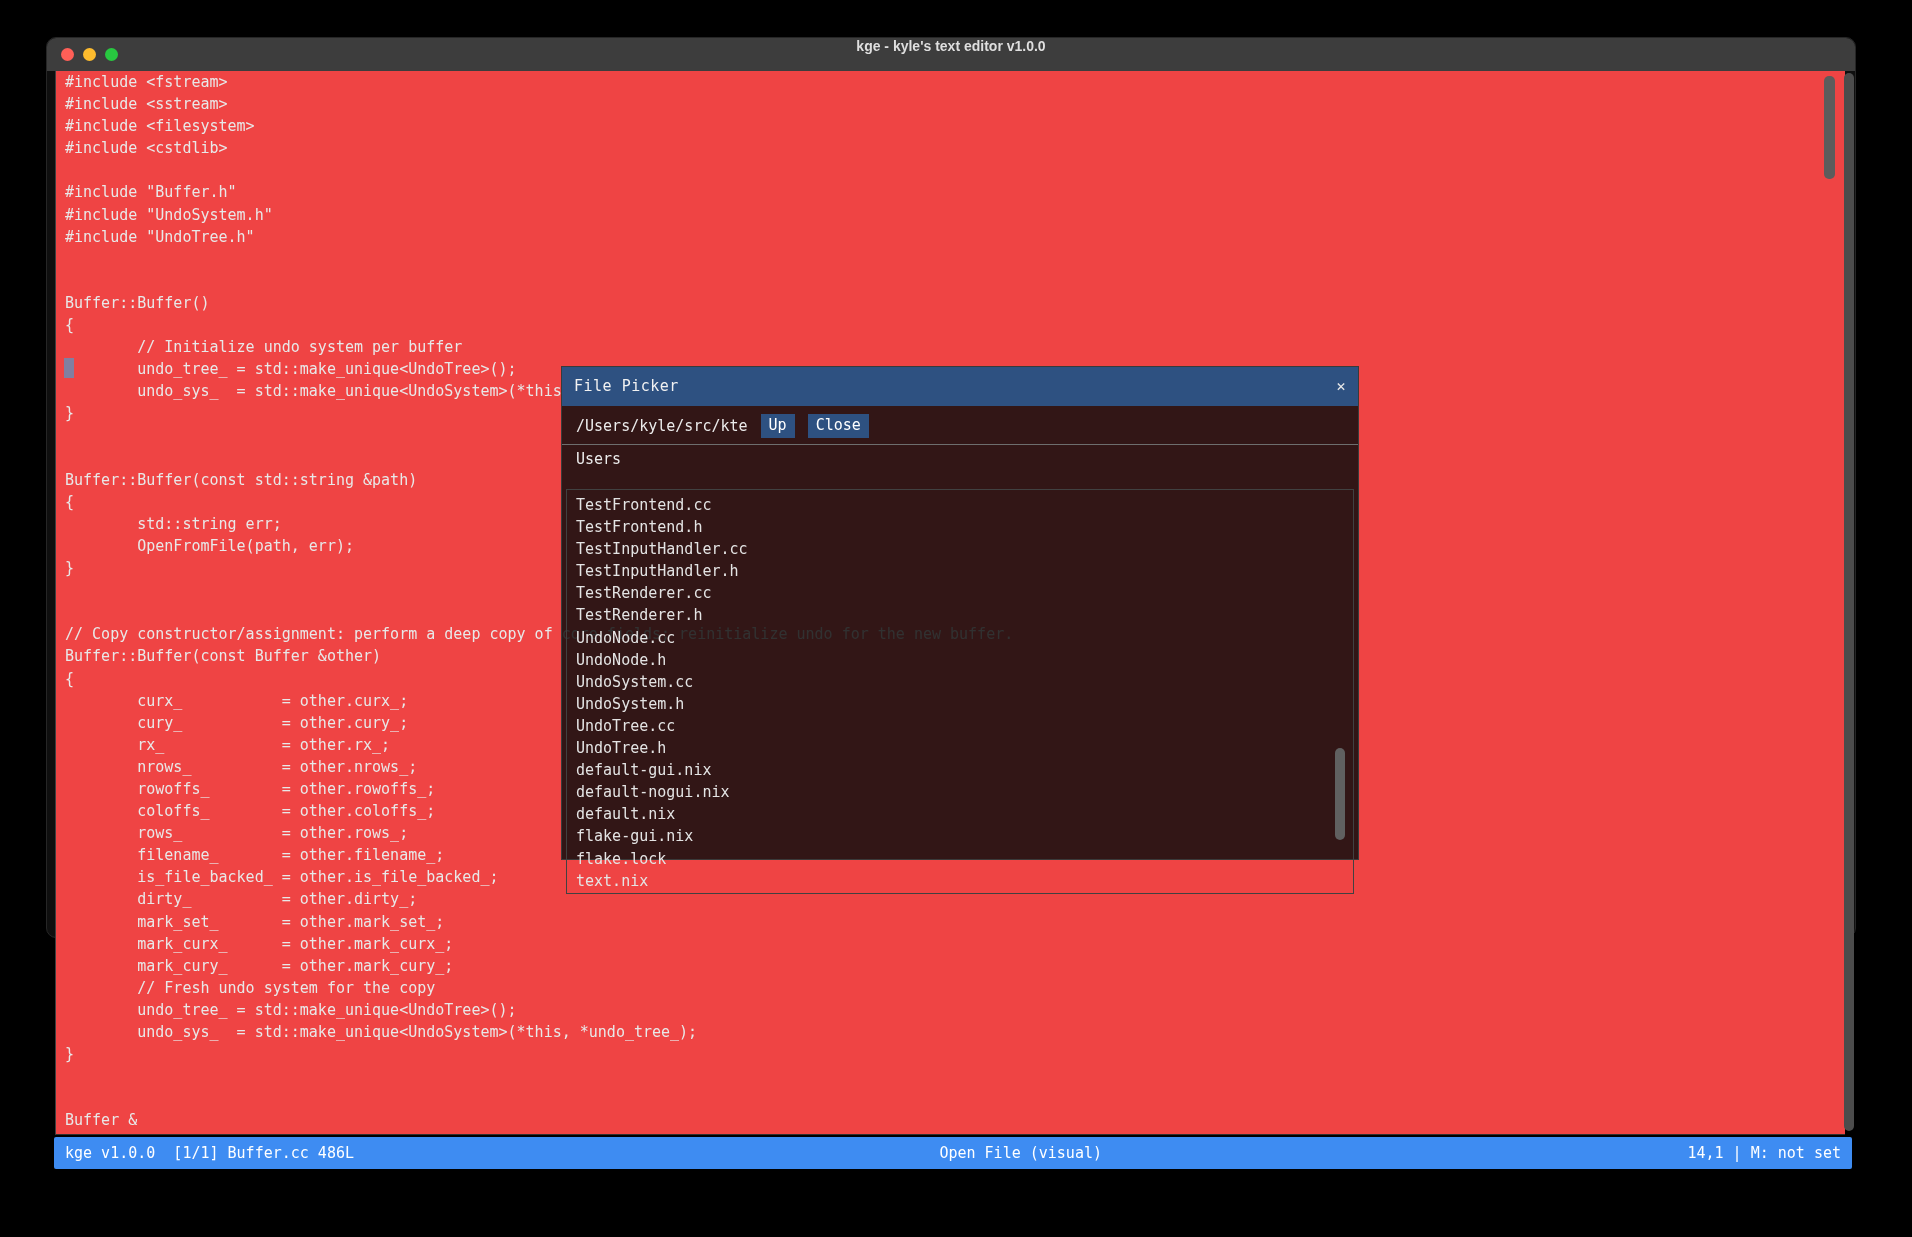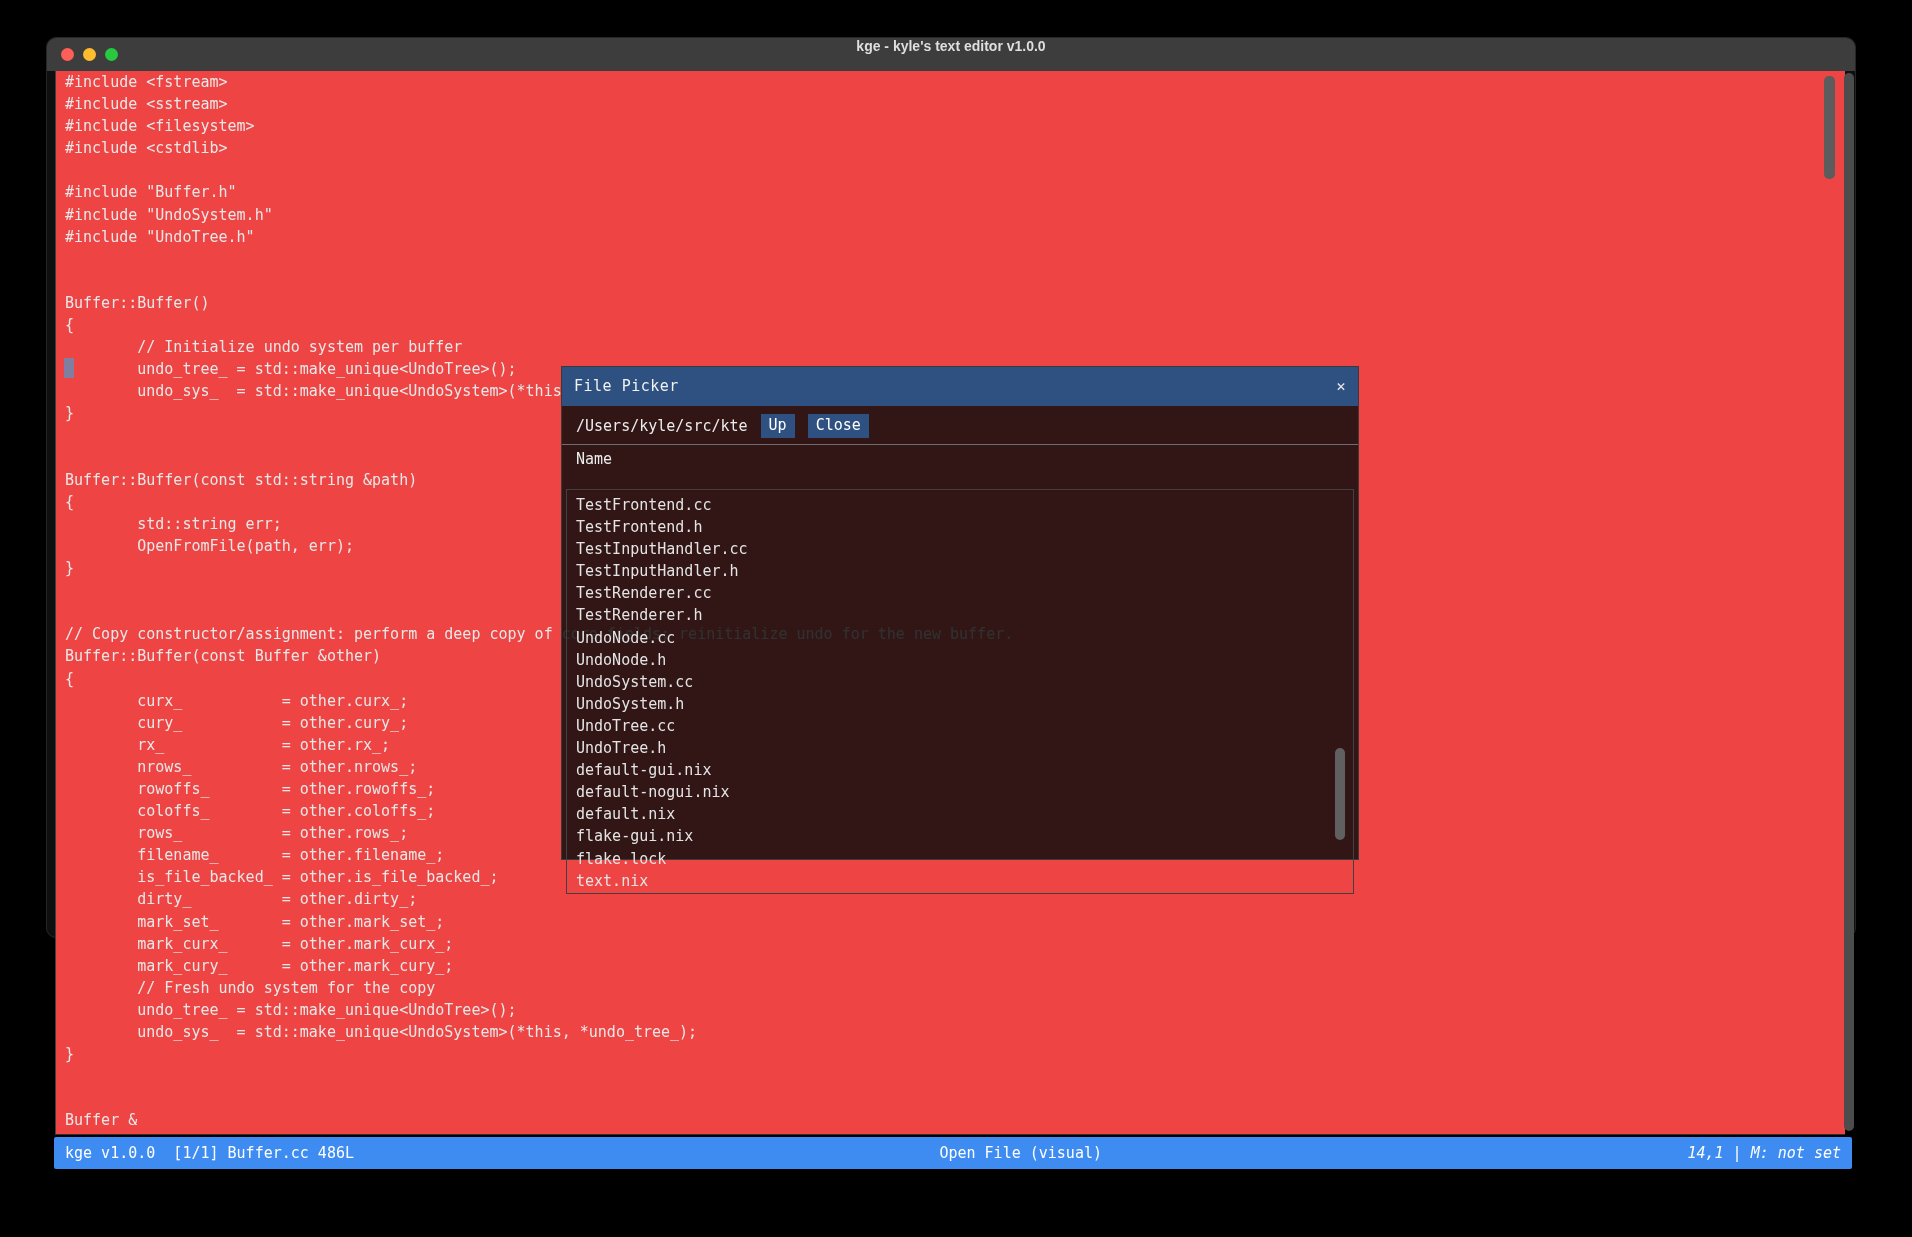--- a/index.html
+++ b/index.html
@@ -26,21 +26,21 @@
           background:#4c4c4c;border-radius:5px;}
   .scroll-thumb{position:absolute;left:1777px;top:38px;width:11px;height:103px;
           background:#5c5c5c;border-radius:5px;}
 
   
   .statusbar{position:absolute;left:7px;top:1099px;width:1798px;height:25px;background:#3e8cf2;
           border-radius:2px;display:flex;align-items:center;color:#fff;
           font:15px/25px "DejaVu Sans Mono",monospace;padding:16px 11px;box-sizing:border-box;}
   .sb-left{white-space:pre;}
   .sb-center{flex:1;text-align:center;white-space:pre;}
-  .sb-right{white-space:pre;font-style:italic;}
+  .sb-right{white-space:pre;}
 
   
   .dialog{position:absolute;left:561px;top:366px;width:798px;height:494px;
           background:rgba(13,13,13,0.84);border:1px solid #3a3a3a;box-sizing:border-box;
           color:#ececec;font:15px/21px "DejaVu Sans Mono",monospace;}
   .dlg-titlebar{height:23px;background:#2e5181;display:flex;align-items:center;
           padding:8px 12px;color:#f2f2f2;letter-spacing:.5px;}
   .dlg-close{margin-left:auto;cursor:default;color:#e8e8e8;font-size:15px;line-height:23px;}
   .dlg-pathrow{display:flex;align-items:center;gap:13px;padding:8px 14px 6px;}
   .dlg-btn{background:#2e5181;color:#fff;padding:1px 8px 2px;border:none;
@@ -138,21 +138,21 @@
     </div>
 
     <div class="dlg-pathrow">
       <span>/Users/kyle/src/kte</span>
       <button class="dlg-btn">Up</button>
       <button class="dlg-btn">Close</button>
     </div>
 
     <div class="dlg-sep"></div>
 
-    <div class="dlg-namerow">Name</div>
+    <div class="dlg-namerow">Users</div>
 
     <div class="listbox">
       <div>
           <div class="file-item">TestFrontend.cc</div>
           <div class="file-item">TestFrontend.h</div>
           <div class="file-item">TestInputHandler.cc</div>
           <div class="file-item">TestInputHandler.h</div>
           <div class="file-item">TestRenderer.cc</div>
           <div class="file-item">TestRenderer.h</div>
           <div class="file-item">UndoNode.cc</div>

